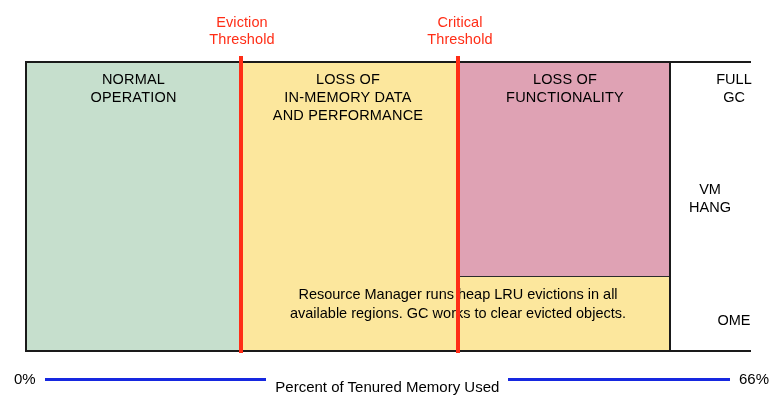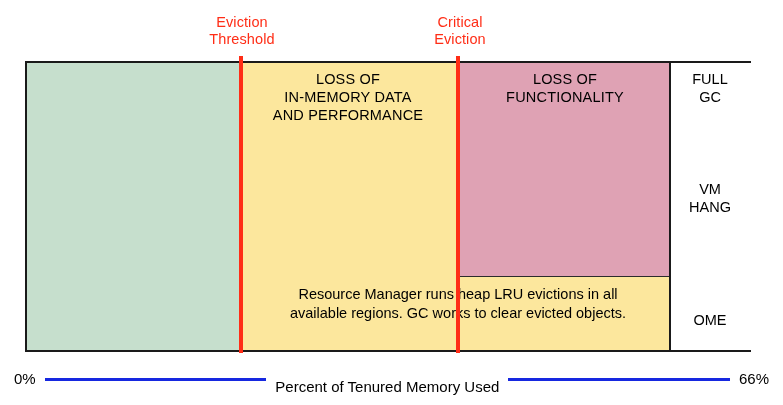--- a/index.html
+++ b/index.html
@@ -123,23 +123,23 @@
   
   .status-label {
     position: absolute;
     text-align: center;
     white-space: pre-line;
     font-size: 14.5px;
     line-height: 18px;
     z-index: 4;
     width: 80px;
   }
-  #status-full-gc  { left: 670px; top: 70px; }
+  #status-full-gc  { left: 670px; top: 70px; padding-left: 24px; }
   #status-vm-hang  { left: 670px; top: 180px; }
-  #status-ome      { left: 670px; top: 311px; }
+  #status-ome      { left: 670px; top: 311px; padding-left: 24px; }
 
   
   #axis {
     position: absolute;
     left: 0px;
     top: 362px;
     width: 783px;
     height: 34px;
     display: flex;
     align-items: center;
@@ -166,32 +166,34 @@
   }
 </style>
 </head>
 <body>
 
 <div id="stage">
 
   <div class="threshold-label" id="eviction-label" style="color: rgb(255, 45, 22);">Eviction
 Threshold</div>
   <div class="threshold-label" id="critical-label" style="color: rgb(255, 45, 22);">Critical
-Eviction</div>
+Threshold</div>
 
   <div id="chart-box">
     <div class="band" id="band-normal" style="background: rgb(198, 223, 205);"></div>
     <div class="band" id="band-loss-memory" style="background: rgb(252, 231, 157);"></div>
     <div class="band" id="band-loss-func" style="background: rgb(223, 162, 180);"></div>
     <div class="band" id="band-right-col"></div>
   </div>
 
   <div class="threshold-rule" id="rule-eviction" style="background: rgb(255, 45, 22);"></div>
   <div class="threshold-rule" id="rule-critical" style="background: rgb(255, 45, 22);"></div>
 
+  <div class="band-caption caps" id="cap-normal">NORMAL
+OPERATION</div>
   <div class="band-caption caps" id="cap-loss-memory">LOSS OF
 IN-MEMORY DATA
 AND PERFORMANCE</div>
   <div class="band-caption caps" id="cap-loss-func">LOSS OF
 FUNCTIONALITY</div>
 
   <div class="band-caption sentence" id="cap-rm-evicts">Resource Manager runs heap LRU evictions in all
 available regions. GC works to clear evicted objects.</div>
 
   <div class="status-label" id="status-full-gc">FULL

